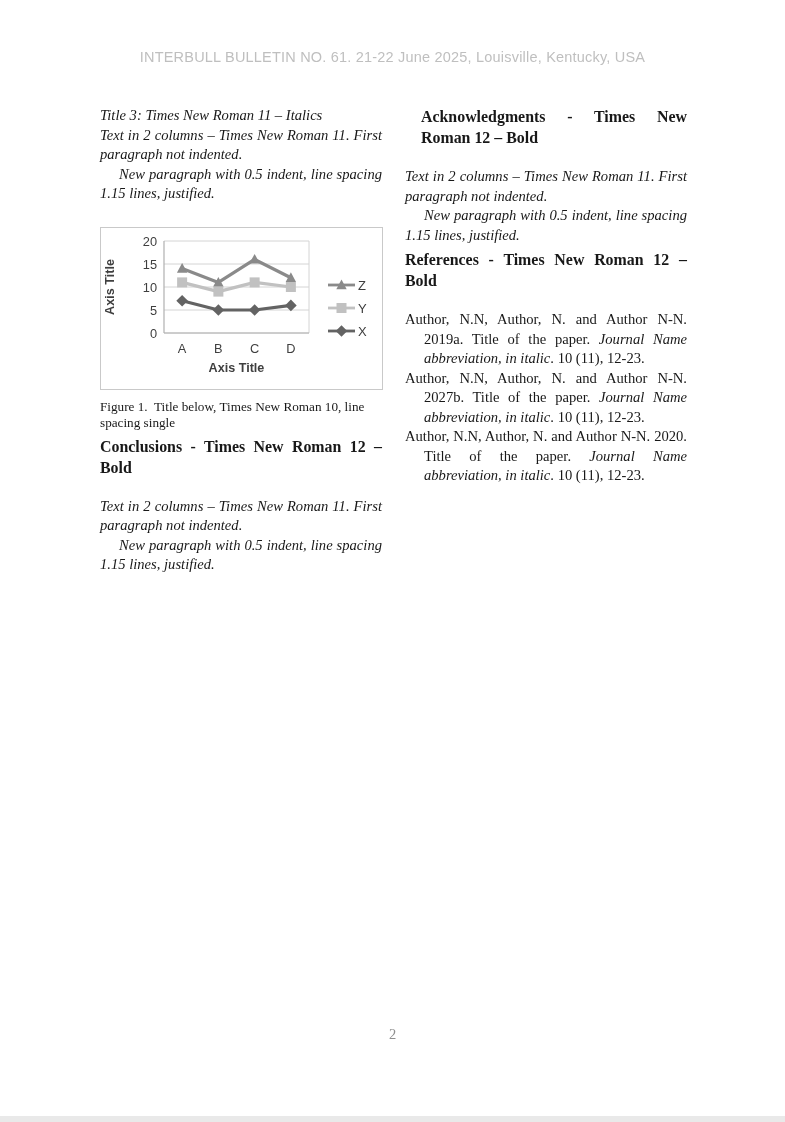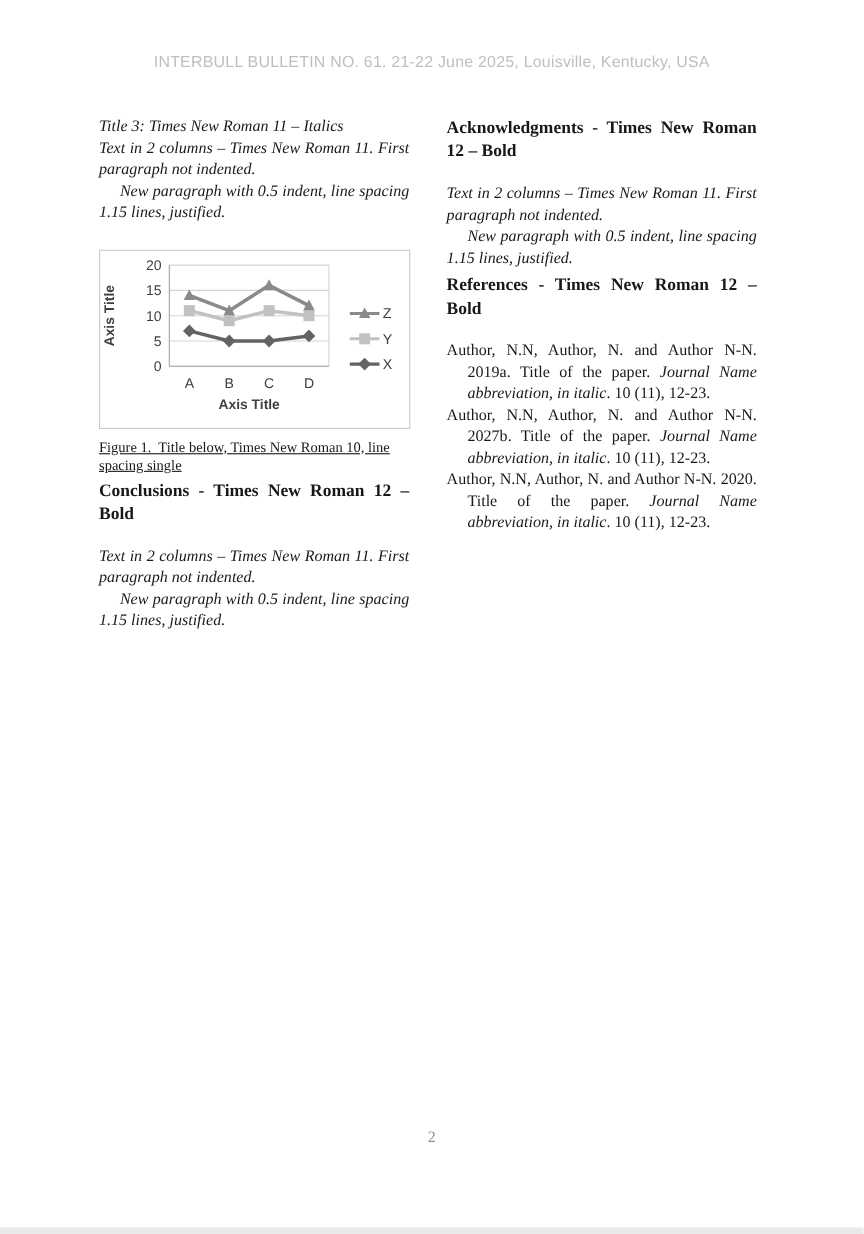--- a/index.html
+++ b/index.html
@@ -19,44 +19,44 @@
     top: 49px; left: 0; width: 785px;
     text-align: center;
     font-family: "Liberation Sans", sans-serif;
     font-size: 14.5px;
     color: #bfbfbf;
     letter-spacing: 0.2px;
   }
 
   .columns {
     position: absolute;
-    left: 90px; top: 106px;
+    left: 100px; top: 106px;
     display: flex;
-    gap: 34px;
+    gap: 23px;
   }
   .col { width: 282px; }
 
   p.body {
     font-size: 14.6px;
     line-height: 19.5px;
     text-align: justify;
     font-style: italic;
   }
   p.indent { text-indent: 19px; }
   p.italic { font-style: italic; text-align: left; }
 
   h2.sect {
     font-size: 15.9px;
     font-weight: bold;
     line-height: 21px;
     text-align: justify;
     margin-top: 4px;
     margin-bottom: 19px;
   }
-  h2.first { margin-top: 0; }
+  h2.first { margin-top: 0; margin-left: 16px; }
 
   .hang {
     font-size: 14.6px;
     line-height: 19.5px;
     text-align: justify;
     padding-left: 19px;
     text-indent: -19px;
   }
   .hang em { font-style: italic; }
 
@@ -73,21 +73,20 @@
   }
   .chart-svg text.tick { font-size: 12.8px; }
   .chart-svg text.axis-title { font-size: 12.6px; font-weight: bold; }
   .chart-svg text.legend-label { font-size: 13px; }
 
   .caption {
     margin-top: 9px;
     font-size: 13.2px;
     line-height: 16.5px;
     text-align: left;
-    text-decoration: underline;
   }
 
   .page-number {
     position: absolute;
     top: 1026px; left: 0; width: 785px;
     text-align: center;
     font-family: "Liberation Serif", serif;
     font-size: 14.5px;
     color: #8f8f8f;
   }

